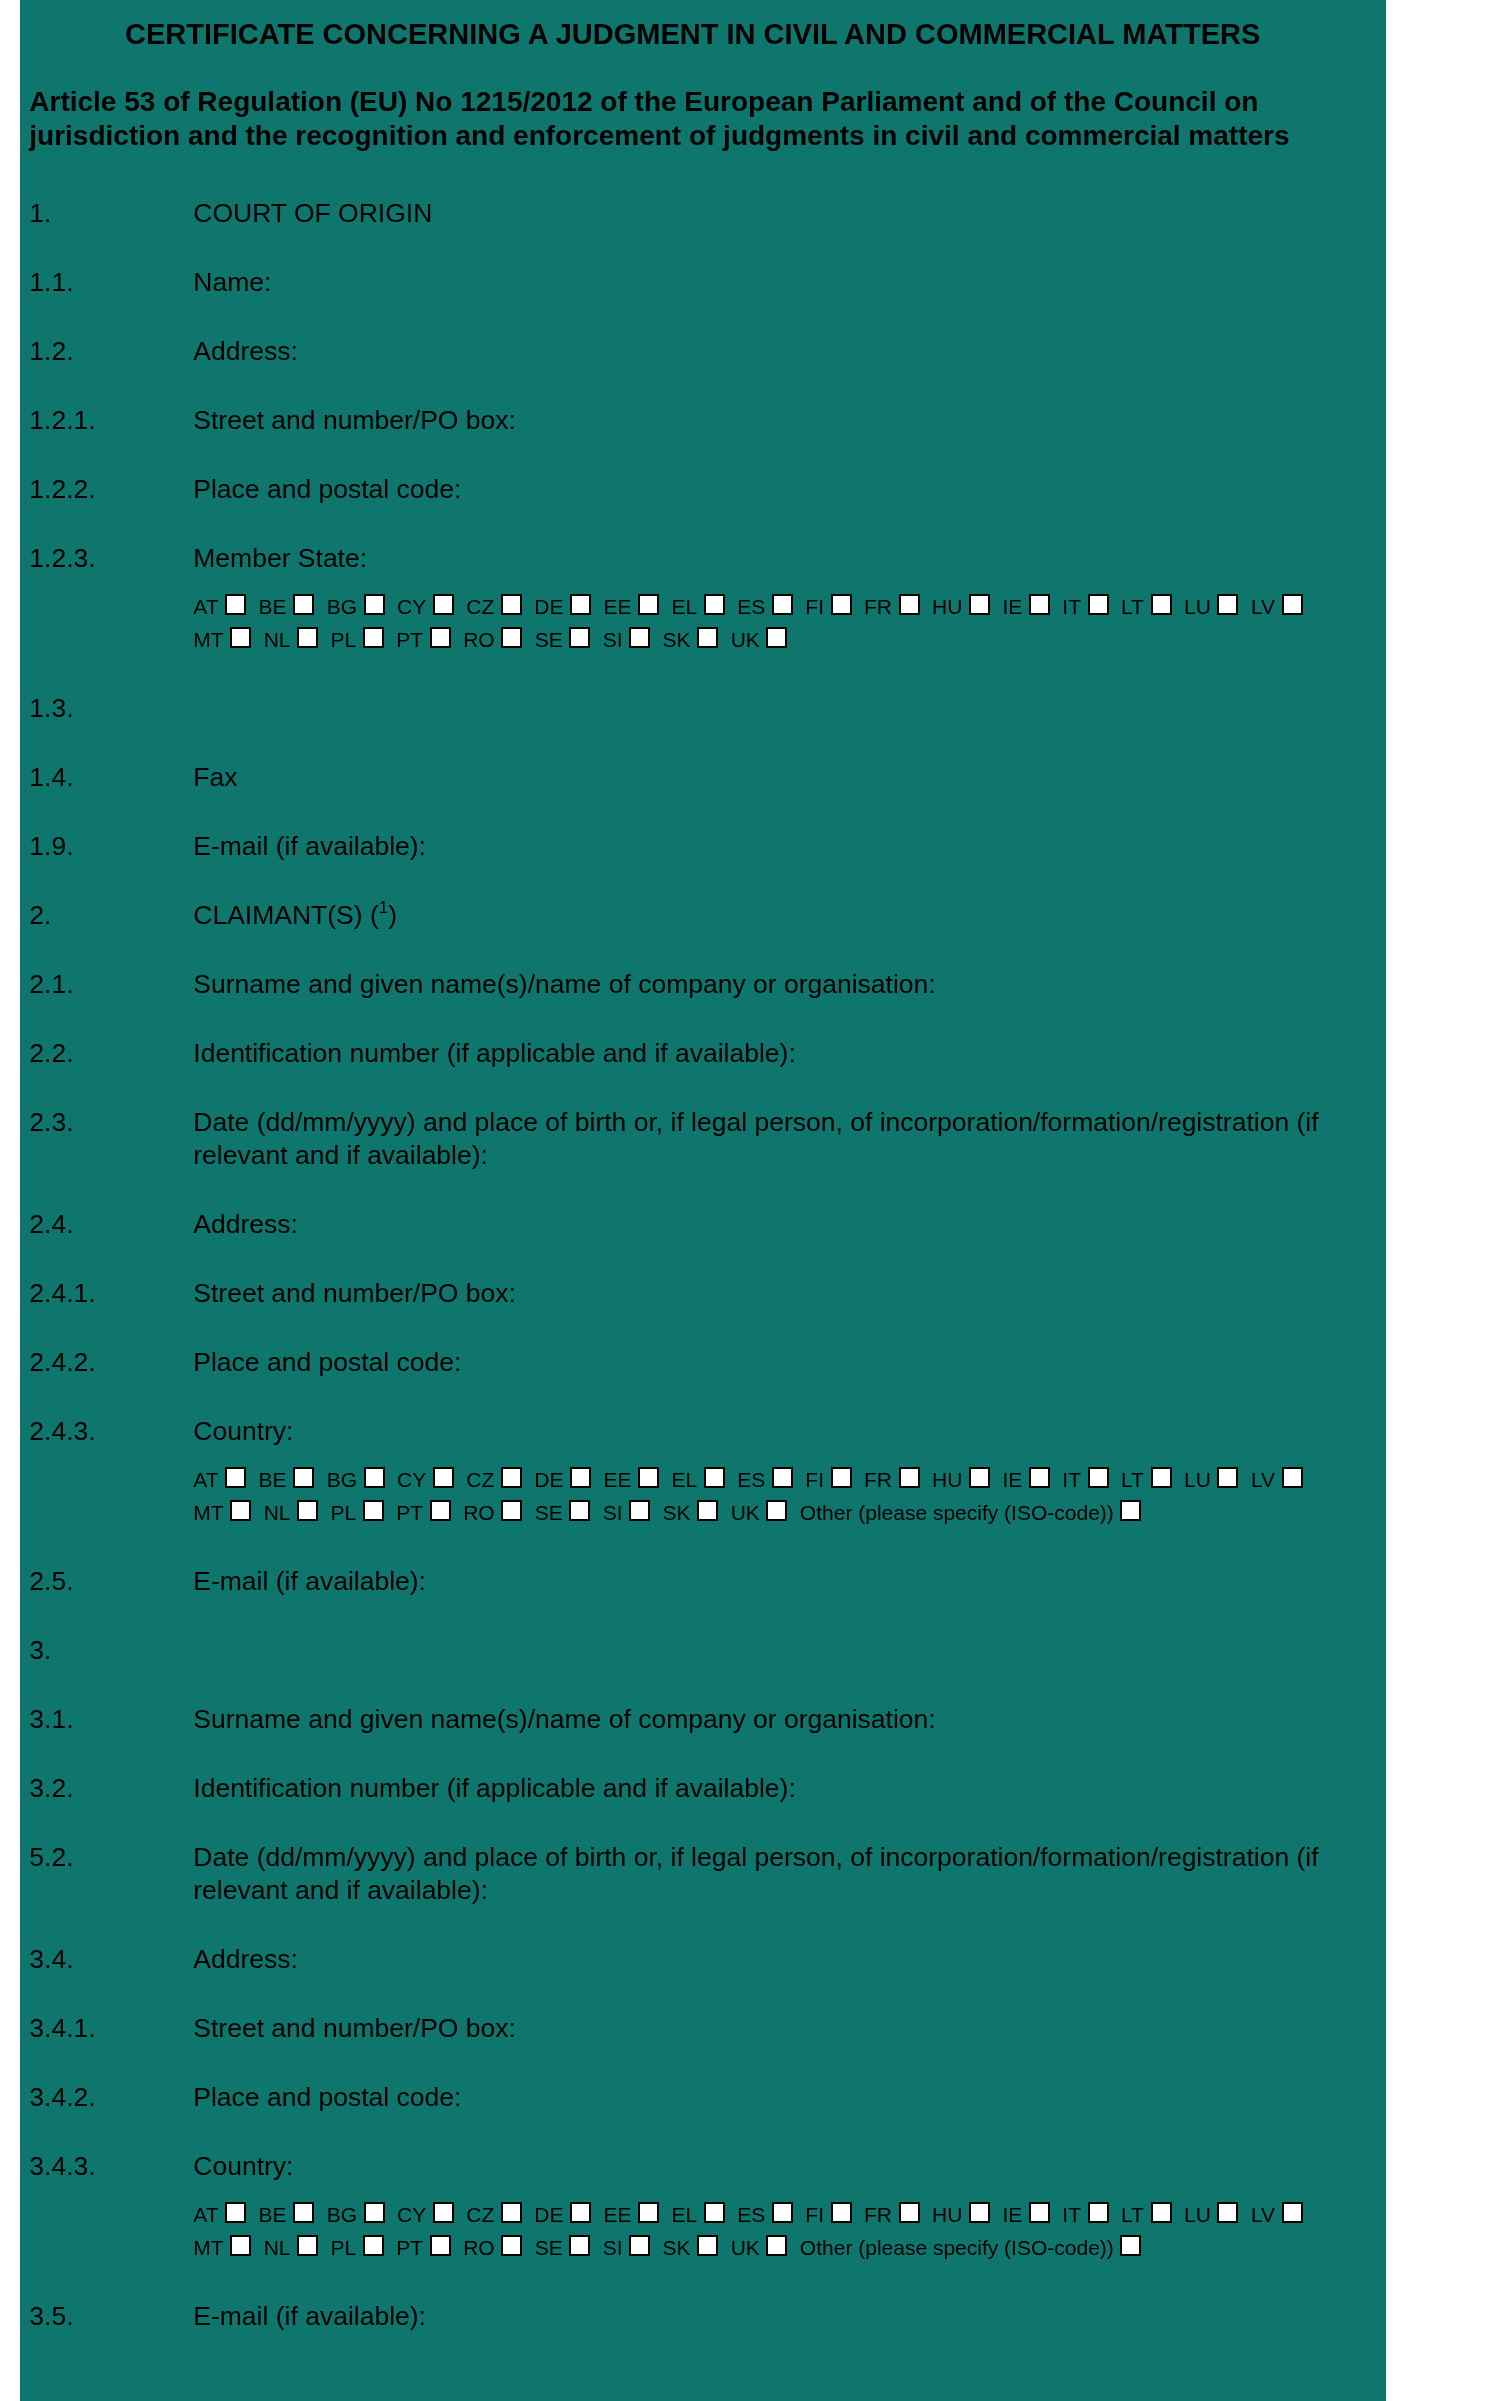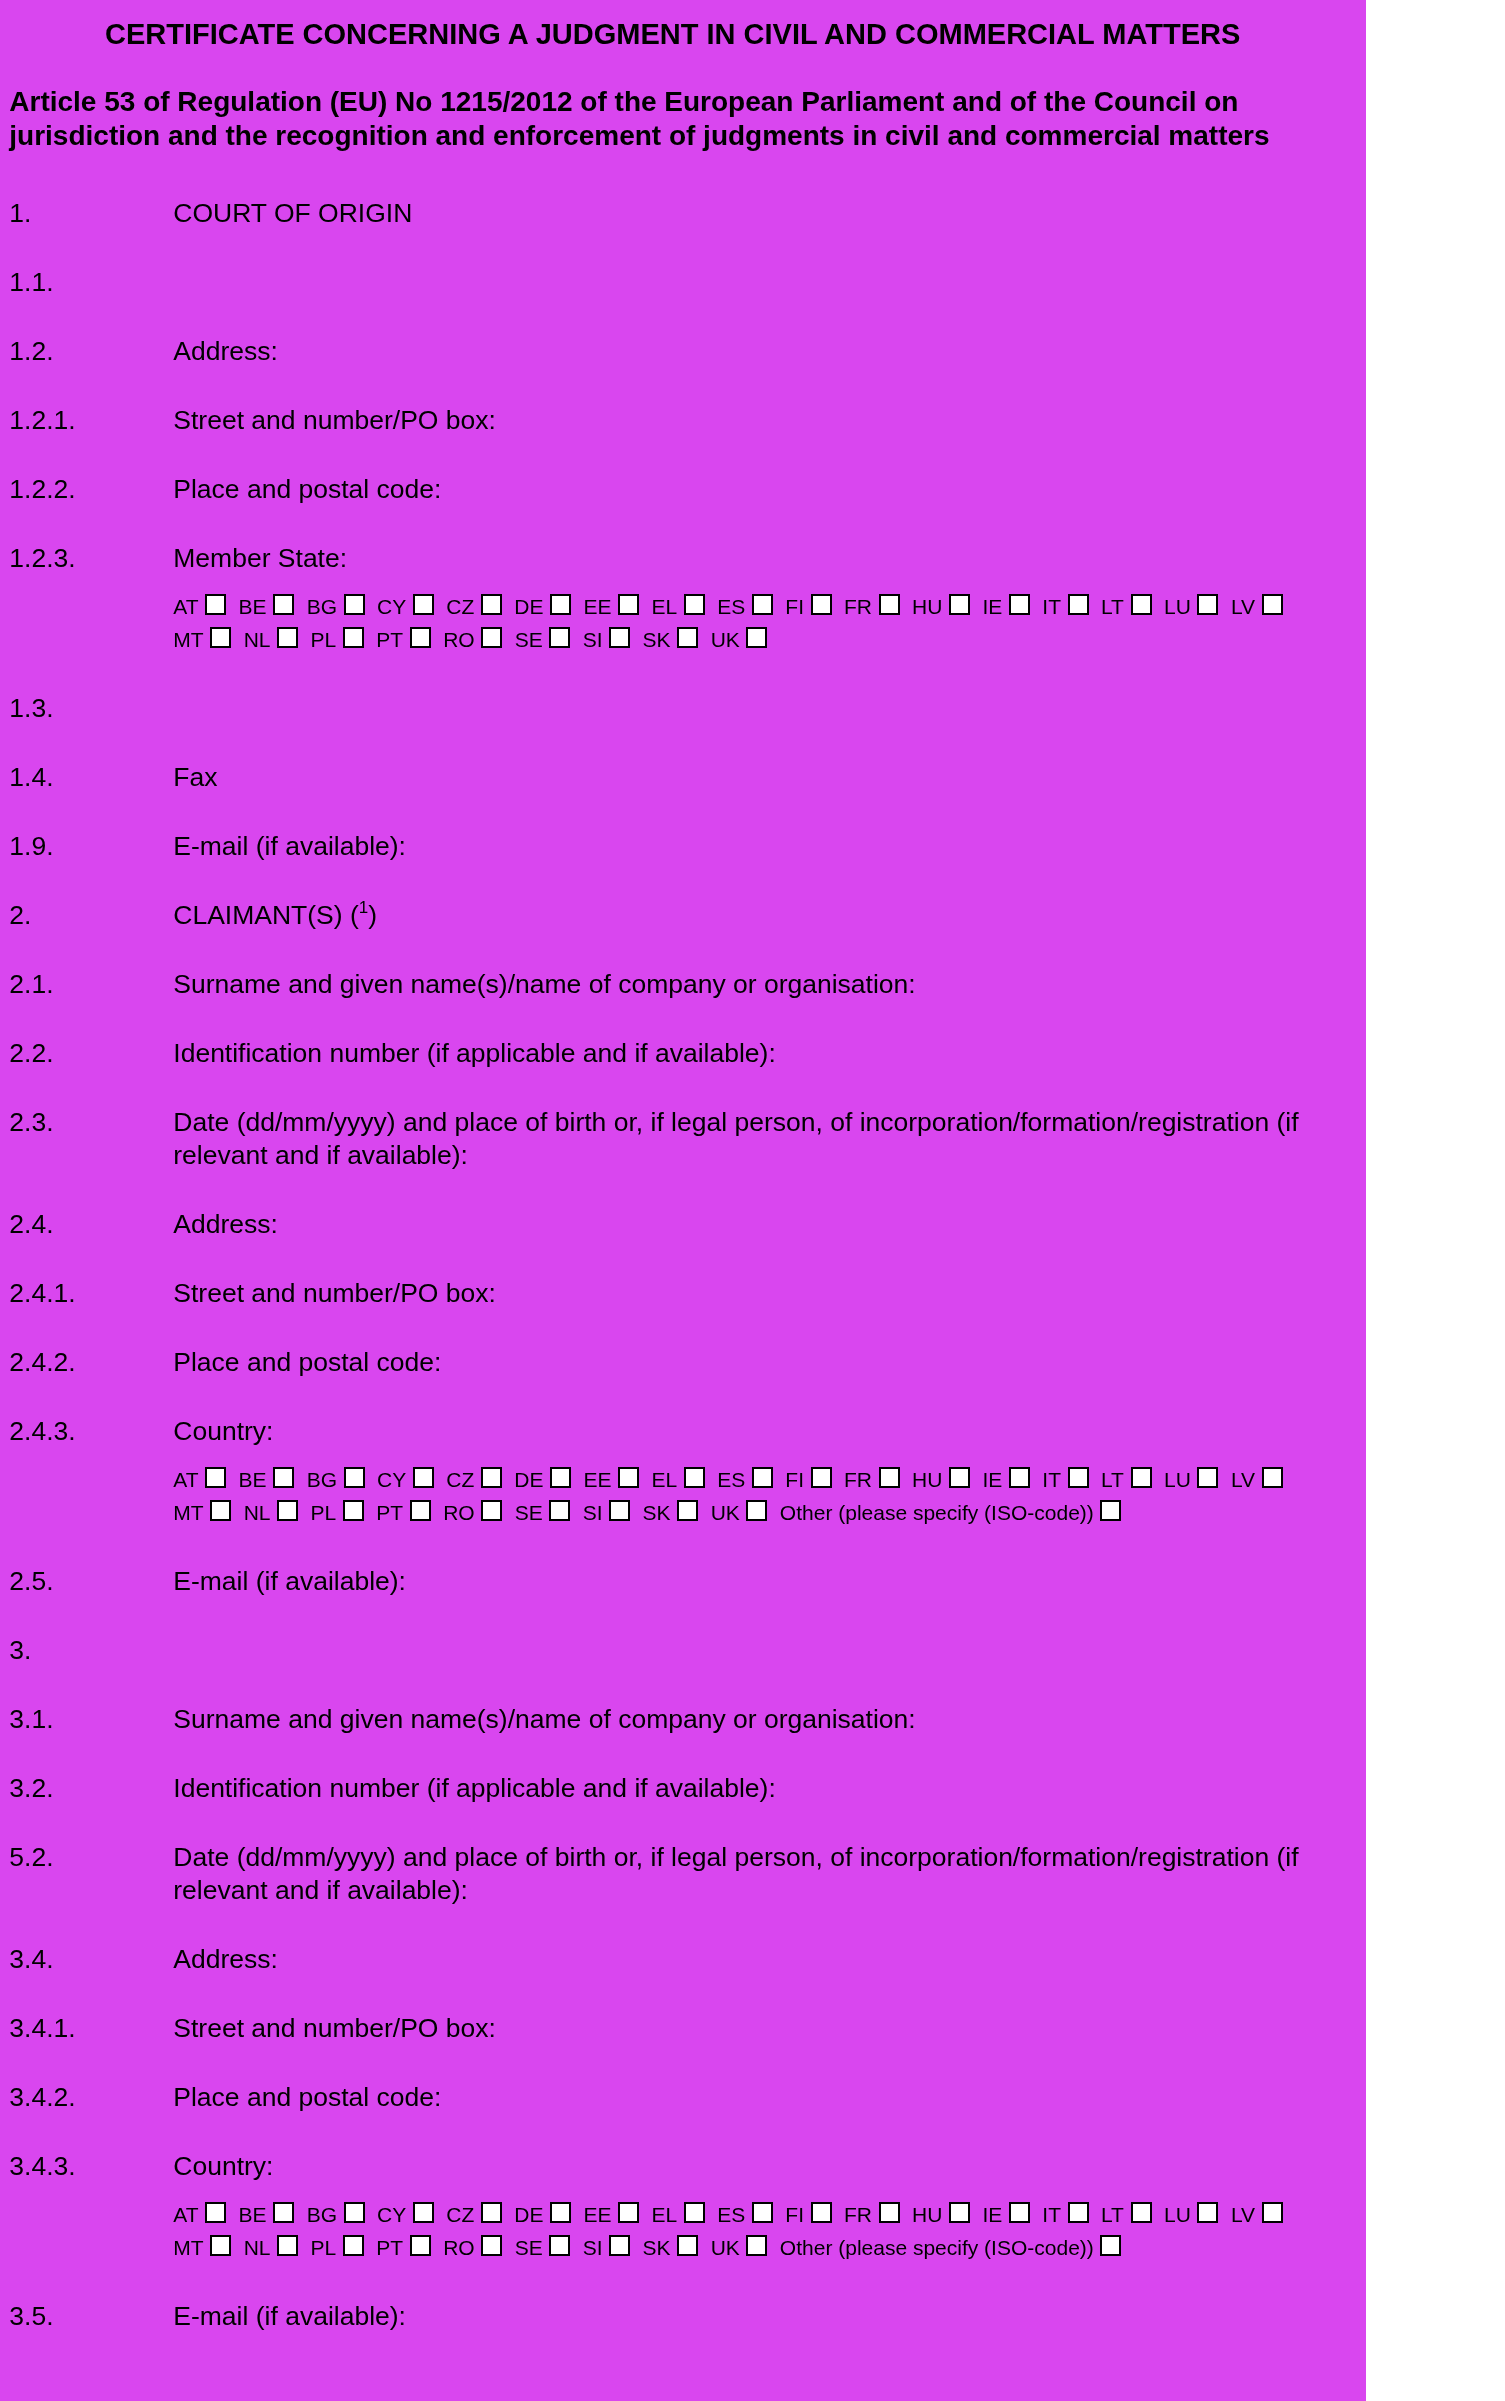--- a/index.html
+++ b/index.html
@@ -6,24 +6,25 @@
     margin: 0;
     padding: 0;
     background: #ffffff;
   }
   .page {
     position: relative;
     width: 1366px;
     height: 2401px;
     box-sizing: border-box;
     padding: 17px 30px 0 9.3px;
-    background: #d946ef;
+    background: #0f766e;
     color: #000000;
     font-family: "Liberation Sans", "DejaVu Sans", sans-serif;
     overflow: hidden;
+    margin-left: 20px;
   }
   .doc-title {
     margin: 0;
     font-size: 29px;
     line-height: 34px;
     font-weight: bold;
     text-align: center;
   }
   .doc-subtitle {
     margin: 34px 0 0 0;
@@ -87,20 +88,21 @@
 
   <div class="items">
 
     <div class="row">
       <span class="num">1.</span>
       <span class="label">COURT OF ORIGIN</span>
     </div>
 
     <div class="row">
       <span class="num">1.1.</span>
+      <span class="label">Name:</span>
     </div>
 
     <div class="row">
       <span class="num">1.2.</span>
       <span class="label">Address:</span>
     </div>
 
     <div class="row">
       <span class="num">1.2.1.</span>
       <span class="label">Street and number/PO box:</span>

